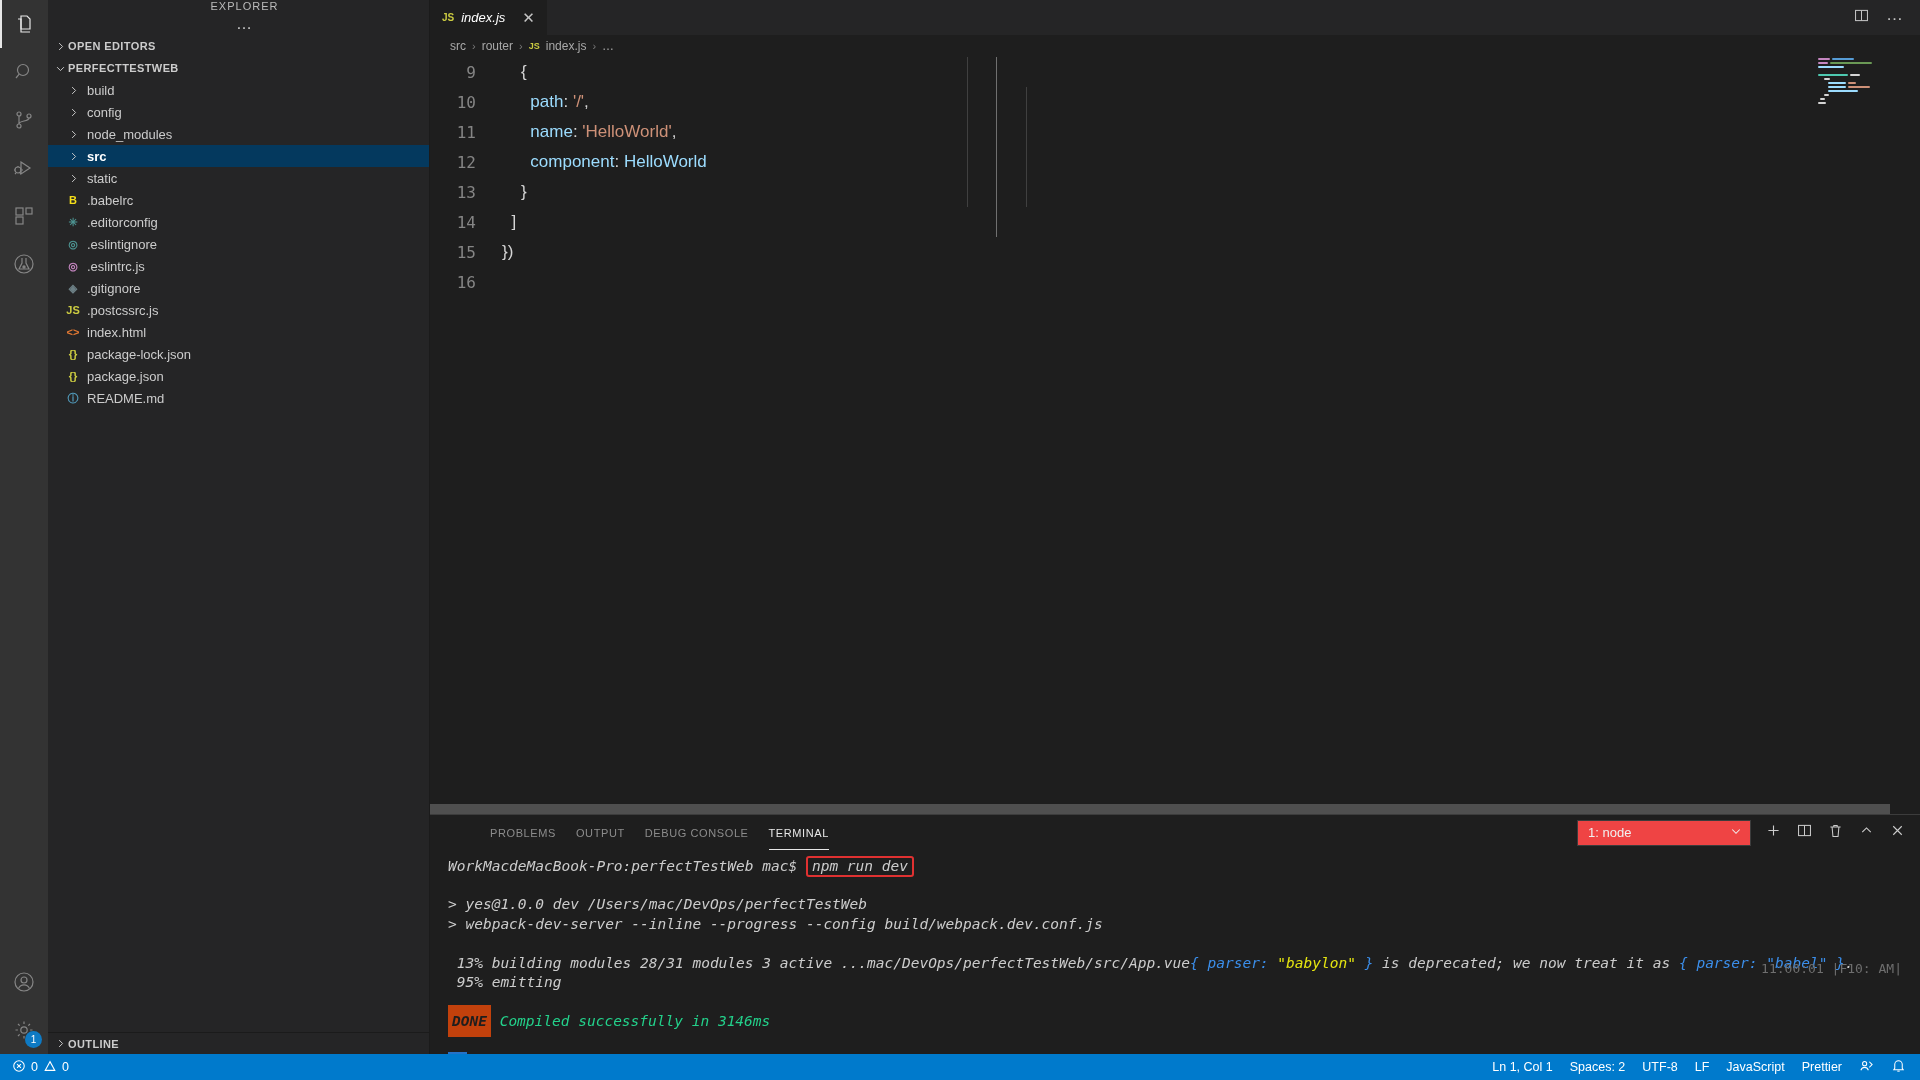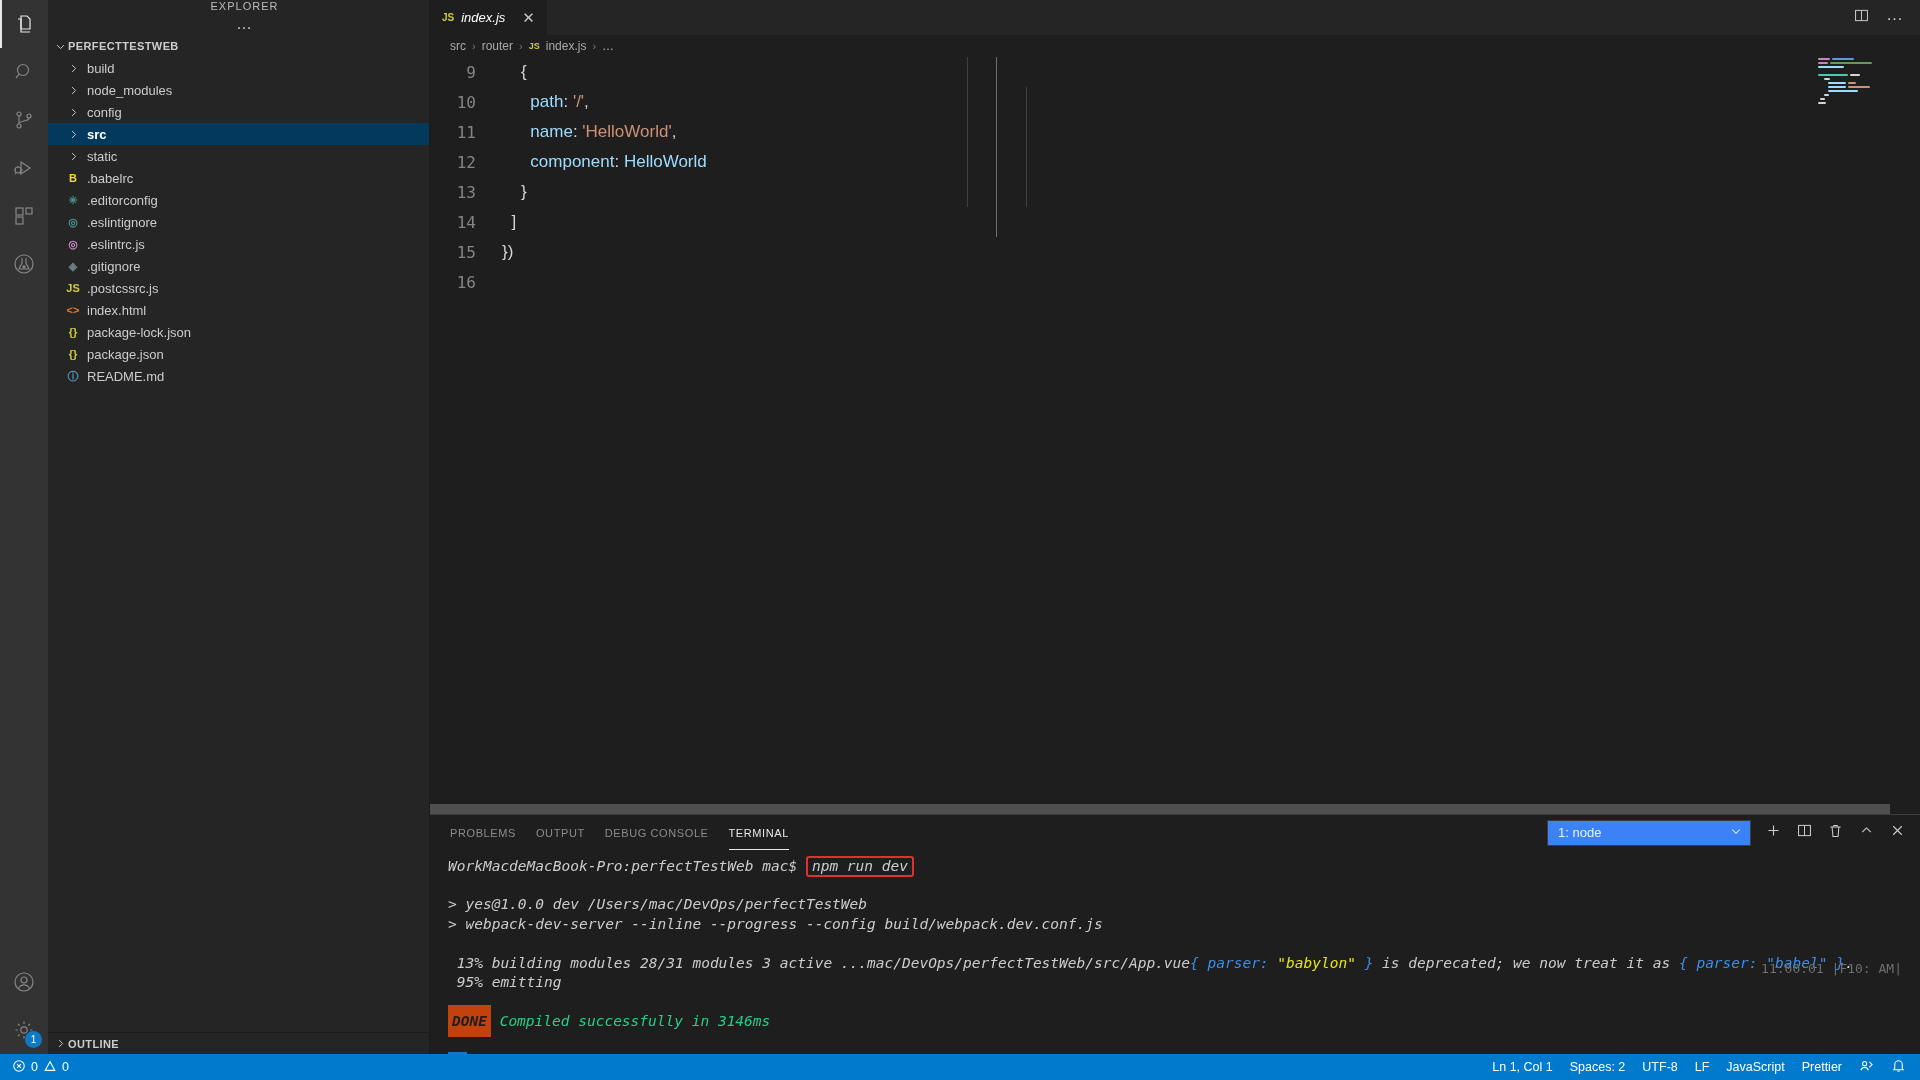--- a/index.html
+++ b/index.html
@@ -157,22 +157,22 @@
   .ptab.active { color: #e7e7e7; }
   .ptab.active::after {
     content: ""; position: absolute; left: 0; right: 0; bottom: 0;
     height: 1px; background: #e7e7e7;
   }
   .panel-actions {
     margin-left: auto; display: flex; align-items: center;
     gap: 14px; padding-right: 14px; color: #cccccc;
   }
   .term-select {
-    background: #3b82f6; color: #f0f0f0; font-size: 13px;
-    height: 26px; width: 204px; display: flex; align-items: center;
+    background: #ef4444; color: #f0f0f0; font-size: 13px;
+    height: 26px; width: 174px; display: flex; align-items: center;
     justify-content: space-between; padding: 0 8px 0 10px;
     border: 1px solid #3c3c3c;
   }
   .term-body {
     flex: 1; position: relative; overflow: hidden;
     padding: 6px 0 0 18px;
     font-family: "DejaVu Sans Mono", monospace; font-size: 14.5px; line-height: 19.5px;
     color: #cccccc;
   }
   .tline { white-space: pre; height: 19.5px; font-style: italic; }
@@ -287,20 +287,28 @@
         </div>
       </div>
     </div>
 
     <div class="sidebar">
       <div class="sb-header">
         <span>EXPLORER</span>
         <span class="dots">…</span>
       </div>
 
+      <div class="sb-section-head">
+        <span class="twisty">
+          <svg width="11" height="11" viewBox="0 0 16 16" fill="none" stroke="currentColor" stroke-width="1.4">
+              <path d="M6 3l5 5-5 5"></path>
+            </svg>
+        </span>
+        <span>OPEN EDITORS</span>
+      </div>
 
       <div class="sb-section-head">
         <span class="twisty">
           <svg width="11" height="11" viewBox="0 0 16 16" fill="none" stroke="currentColor" stroke-width="1.4">
               <path d="M3 6l5 5 5-5"></path>
             </svg>
         </span>
         <span>PERFECTTESTWEB</span>
       </div>
 
@@ -314,30 +322,30 @@
             </span>
             <span>build</span>
           </div>
           <div class="row">
             <span class="indent"></span>
             <span class="ficon" style="color: rgb(204, 204, 204);">
               <svg width="11" height="11" viewBox="0 0 16 16" fill="none" stroke="currentColor" stroke-width="1.4">
                 <path d="M6 3l5 5-5 5"></path>
               </svg>
             </span>
-            <span>node_modules</span>
+            <span>config</span>
           </div>
           <div class="row">
             <span class="indent"></span>
             <span class="ficon" style="color: rgb(204, 204, 204);">
               <svg width="11" height="11" viewBox="0 0 16 16" fill="none" stroke="currentColor" stroke-width="1.4">
                 <path d="M6 3l5 5-5 5"></path>
               </svg>
             </span>
-            <span>config</span>
+            <span>node_modules</span>
           </div>
           <div class="row selected">
             <span class="indent"></span>
             <span class="ficon" style="color: rgb(204, 204, 204);">
               <svg width="11" height="11" viewBox="0 0 16 16" fill="none" stroke="currentColor" stroke-width="1.4">
                 <path d="M6 3l5 5-5 5"></path>
               </svg>
             </span>
             <span>src</span>
           </div>
@@ -524,21 +532,21 @@
           </div>
           <div class="scroll-v"></div>
           <div class="scroll-h-track">
             <div class="scroll-h-thumb"></div>
           </div>
         </div>
       </div>
 
       <div class="panel">
         <div class="panel-head">
-          <div id="panel-tabs" style="display:flex;align-items:center;">
+          <div id="panel-tabs" style="display:flex;align-items:center;margin-left:40px;">
               <div class="ptab">PROBLEMS</div>
               <div class="ptab">OUTPUT</div>
               <div class="ptab">DEBUG CONSOLE</div>
               <div class="ptab active">TERMINAL</div>
             </div>
           <div class="panel-actions">
             <div class="term-select">
               <span>1: node</span>
               <span>
                 <svg width="12" height="12" viewBox="0 0 16 16" fill="none" stroke="currentColor" stroke-width="1.4">

